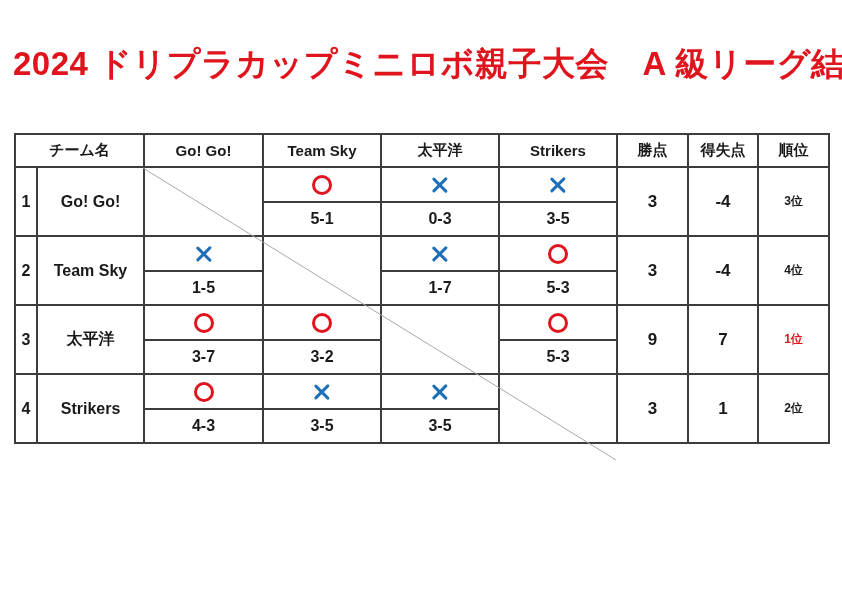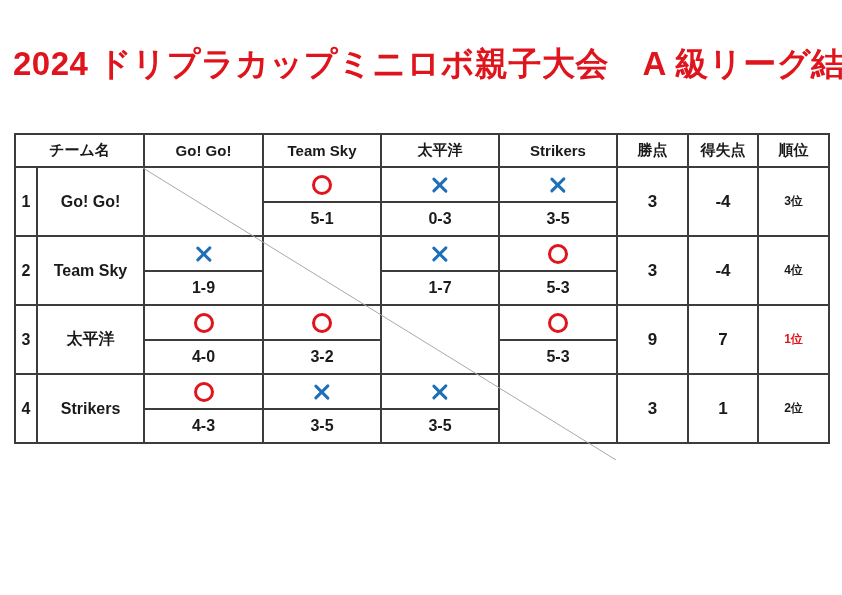--- a/index.html
+++ b/index.html
@@ -112,38 +112,38 @@
         <td class="team" rowspan="2">Team Sky</td>
         <td class="sym"><span class="mark" data-mark="loss"></span></td>
         <td class="self" rowspan="2"></td>
         <td class="sym"><span class="mark" data-mark="loss"></span></td>
         <td class="sym"><span class="mark" data-mark="win"></span></td>
         <td class="pts" rowspan="2">3</td>
         <td class="pts" rowspan="2">-4</td>
         <td class="rank" rowspan="2">4位</td>
       </tr>
       <tr class="scorerow">
-        <td class="score">1-9</td>
+        <td class="score">1-5</td>
         <td class="score">1-7</td>
         <td class="score">5-3</td>
       </tr>
 
       <tr class="symrow">
         <td class="num" rowspan="2">3</td>
         <td class="team" rowspan="2">太平洋</td>
         <td class="sym"><span class="mark" data-mark="win"></span></td>
         <td class="sym"><span class="mark" data-mark="win"></span></td>
         <td class="self" rowspan="2"></td>
         <td class="sym"><span class="mark" data-mark="win"></span></td>
         <td class="pts" rowspan="2">9</td>
         <td class="pts" rowspan="2">7</td>
         <td class="rank" rowspan="2" data-highlight="true">1位</td>
       </tr>
       <tr class="scorerow">
-        <td class="score">4-0</td>
+        <td class="score">3-7</td>
         <td class="score">3-2</td>
         <td class="score">5-3</td>
       </tr>
 
       <tr class="symrow">
         <td class="num" rowspan="2">4</td>
         <td class="team" rowspan="2">Strikers</td>
         <td class="sym"><span class="mark" data-mark="win"></span></td>
         <td class="sym"><span class="mark" data-mark="loss"></span></td>
         <td class="sym"><span class="mark" data-mark="loss"></span></td>

